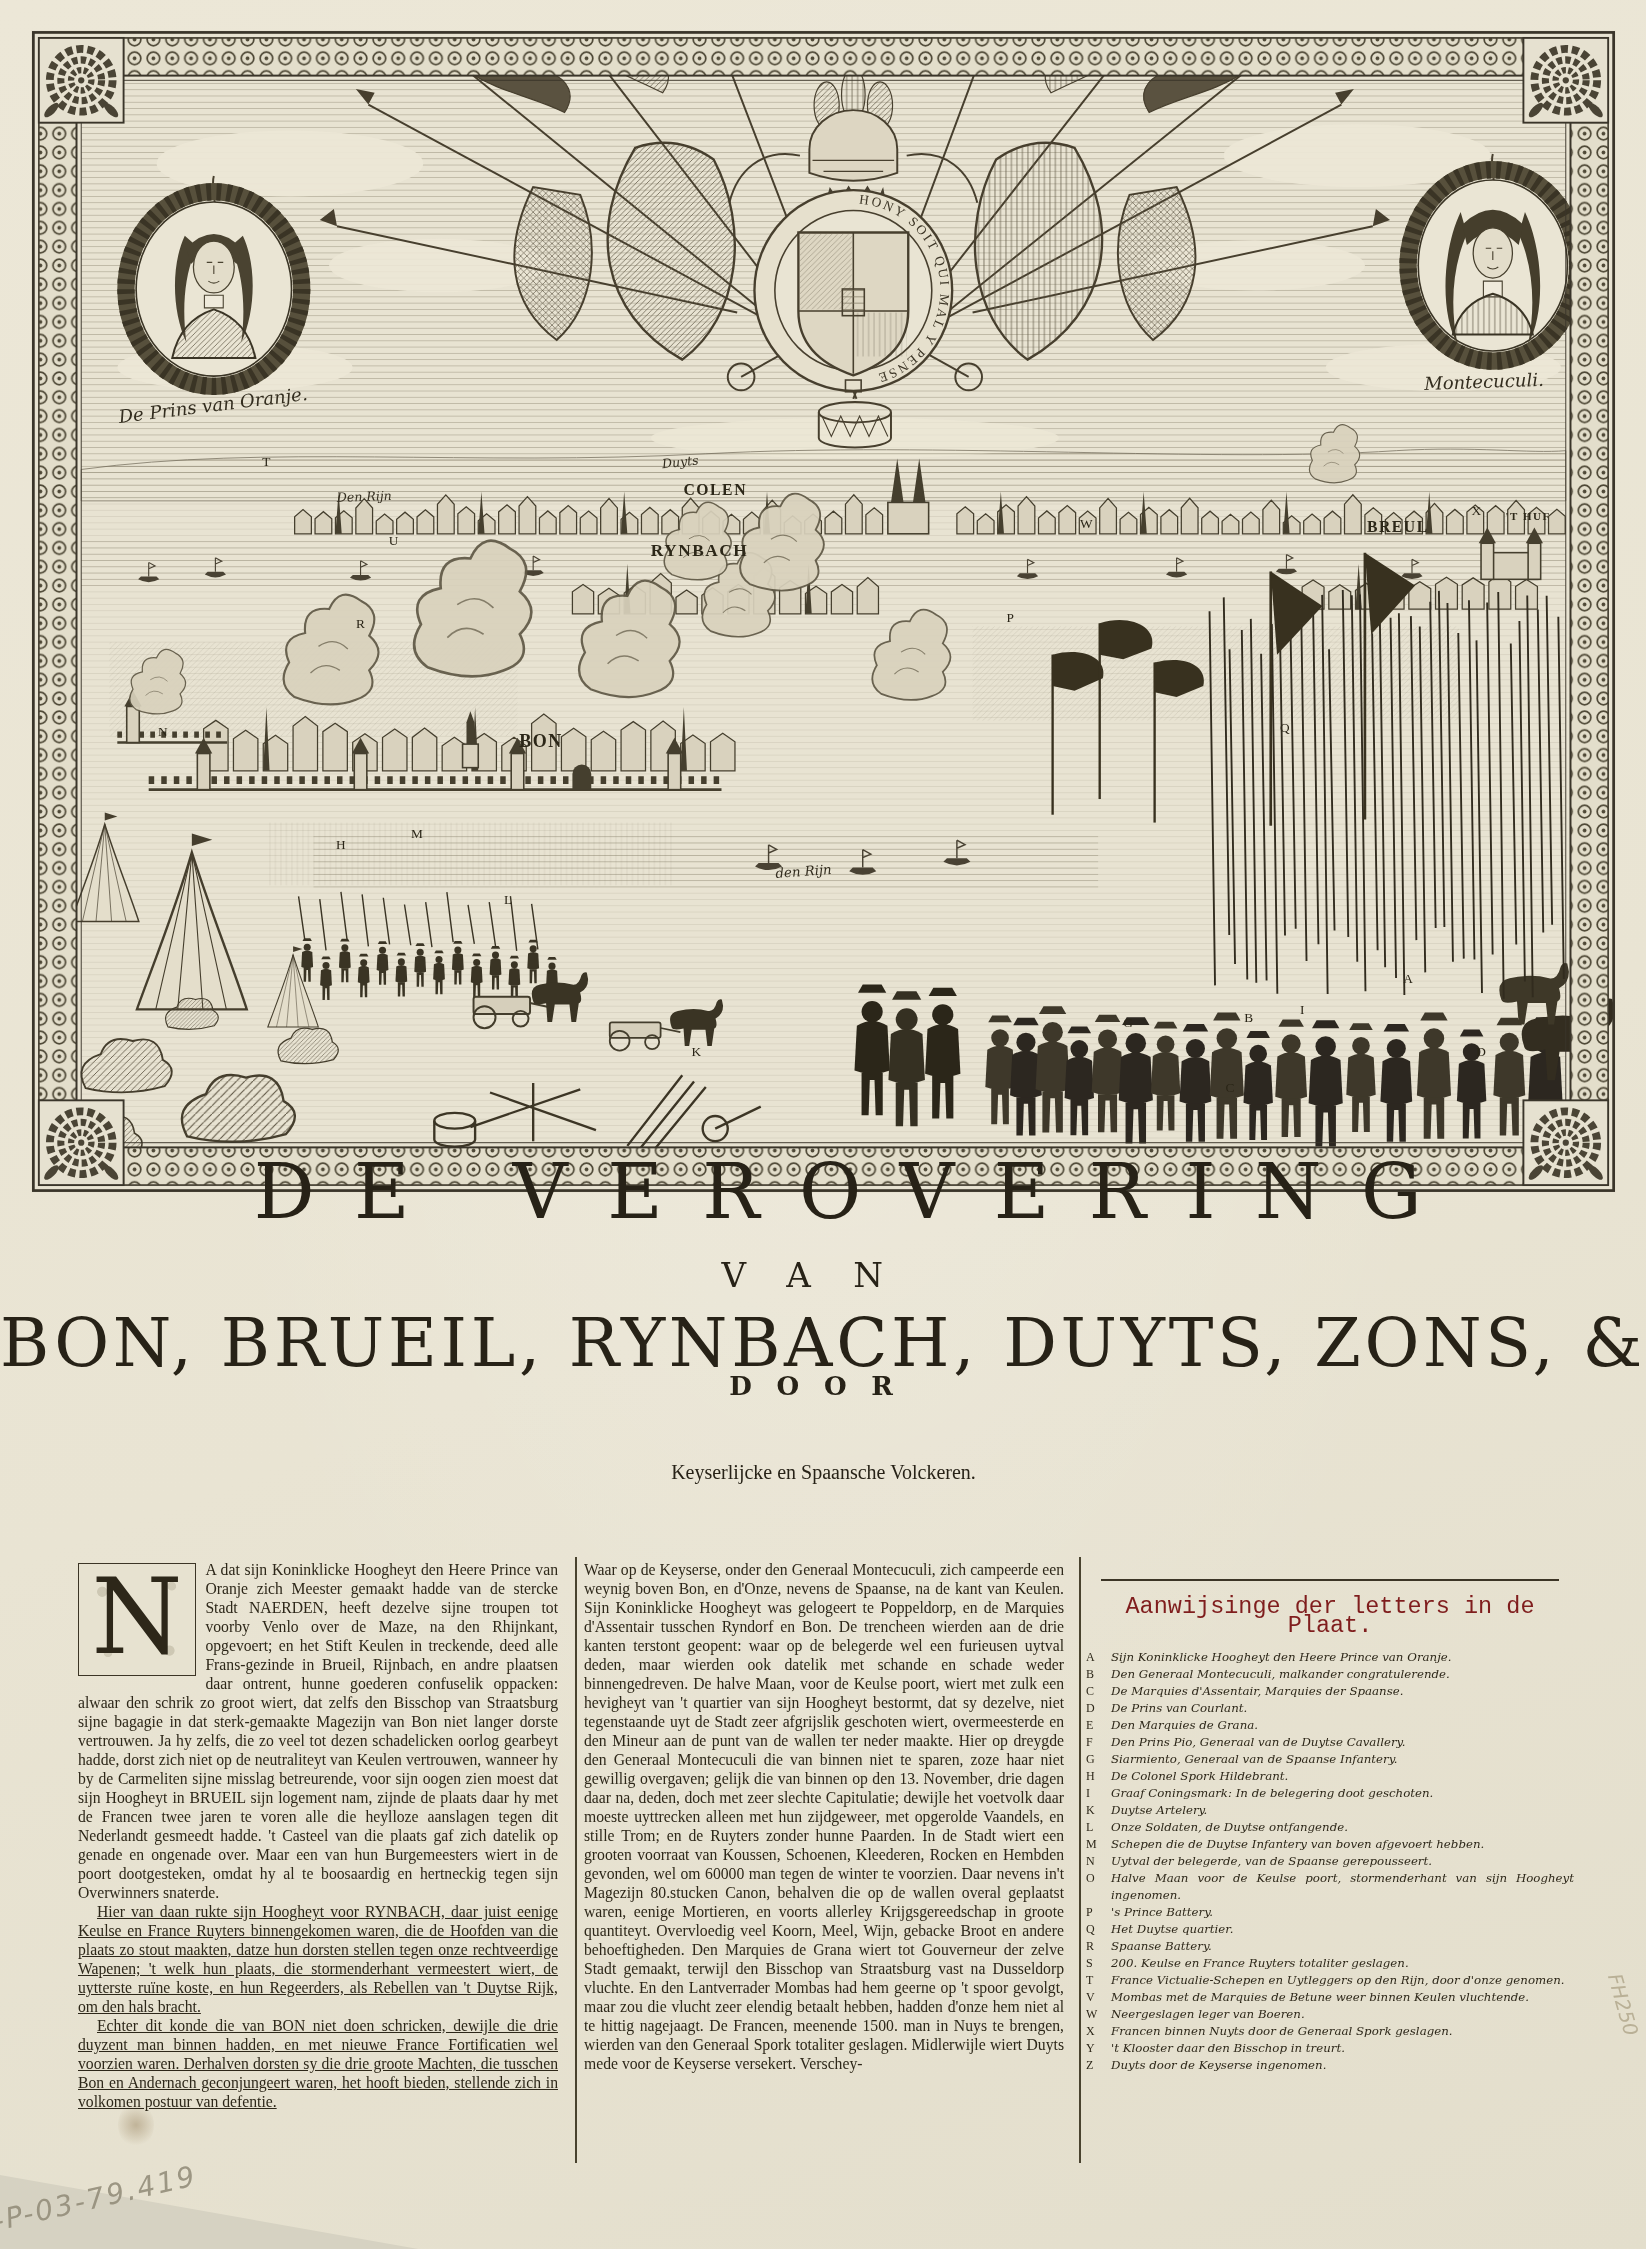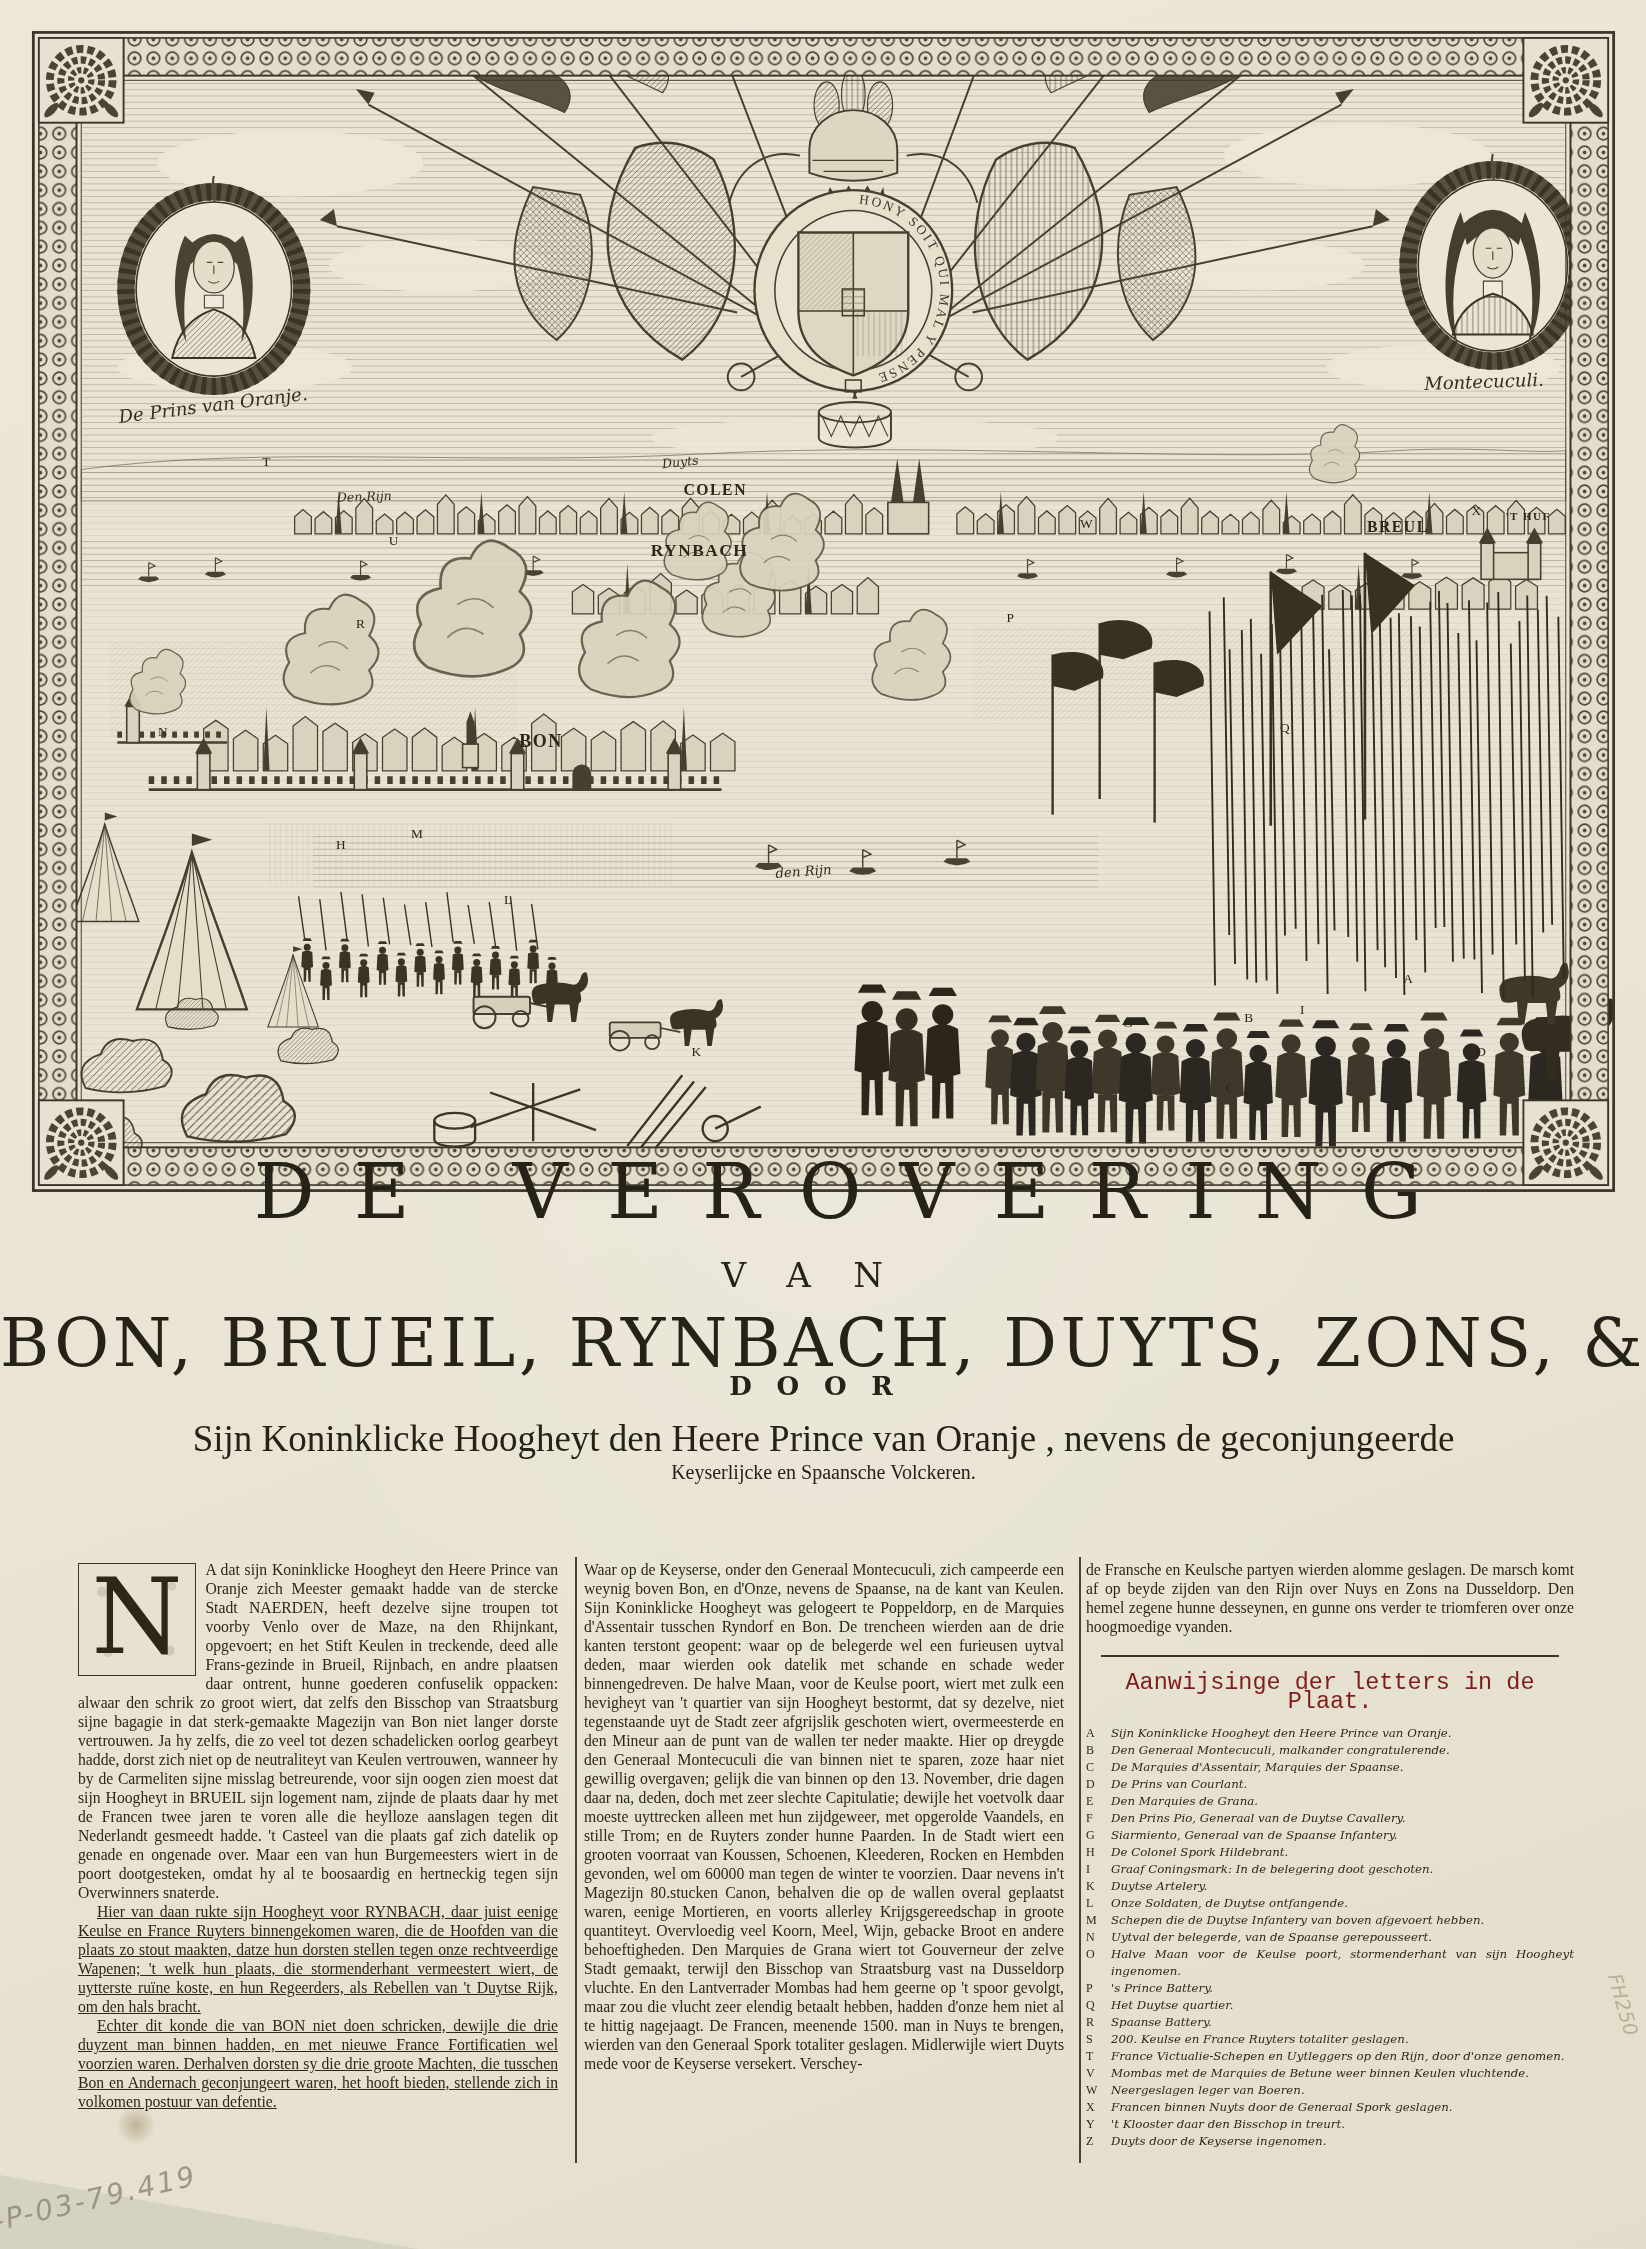--- a/index.html
+++ b/index.html
@@ -440,36 +440,34 @@
           <text x="1842" y="618" class="plate-marker">X</text>
           <text x="1345" y="634" class="plate-marker">W</text>
         </g>
     </svg>
   </div>
 
   <div class="tline t1">DE VEROVERING</div>
   <div class="tline t2">VAN</div>
   <div class="tline t3">BON, BRUEIL, RYNBACH, DUYTS, ZONS, &amp;c.</div>
   <div class="tline t4">DOOR</div>
-  <div class="tline t5">Sijn Koninklicke Hoogheyt den Heere Prince van Oranje , nevens de geconjungeerde</div>
   <div class="tline t6">Keyserlijcke en Spaansche Volckeren.</div>
 
   <div class="vrule r1"></div>
   <div class="vrule r2"></div>
   <div class="cols">
     <div class="col col1">
       <p class="para"><span class="dropcap">N</span><span>A dat sijn Koninklicke Hoogheyt den Heere Prince van Oranje zich Meester gemaakt hadde van de stercke Stadt NAERDEN, heeft dezelve sijne troupen tot voorby Venlo over de Maze, na den Rhijnkant, opgevoert; en het Stift Keulen in treckende, deed alle Frans-gezinde in Brueil, Rijnbach, en andre plaatsen daar ontrent, hunne goederen confuselik oppacken: alwaar den schrik zo groot wiert, dat zelfs den Bisschop van Straatsburg sijne bagagie in dat sterk-gemaakte Magezijn van Bon niet langer dorste vertrouwen. Ja hy zelfs, die zo veel tot dezen schadelicken oorlog gearbeyt hadde, dorst zich niet op de neutraliteyt van Keulen vertrouwen, wanneer hy by de Carmeliten sijne misslag betreurende, voor sijn oogen zien moest dat sijn Hoogheyt in BRUEIL sijn logement nam, zijnde de plaats daar hy met de Francen twee jaren te voren alle die heylloze aanslagen tegen dit Nederlandt gesmeedt hadde. 't Casteel van die plaats gaf zich datelik op genade en ongenade over. Maar een van hun Burgemeesters wiert in de poort dootgesteken, omdat hy al te boosaardig en hertneckig tegen sijn Overwinners snaterde.</span></p>
       <p class="para ind">Hier van daan rukte sijn Hoogheyt voor RYNBACH, daar juist eenige Keulse en France Ruyters binnengekomen waren, die de Hoofden van die plaats zo stout maakten, datze hun dorsten stellen tegen onze rechtveerdige Wapenen; 't welk hun plaats, die stormenderhant vermeestert wiert, de uytterste ruïne koste, en hun Regeerders, als Rebellen van 't Duytse Rijk, om den hals bracht.</p>
       <p class="para ind">Echter dit konde die van BON niet doen schricken, dewijle die drie duyzent man binnen hadden, en met nieuwe France Fortificatien wel voorzien waren. Derhalven dorsten sy die drie groote Machten, die tusschen Bon en Andernach geconjungeert waren, het hooft bieden, stellende zich in volkomen postuur van defentie.</p>
     </div>
     <div class="col col2">
       <p class="para">Waar op de Keyserse, onder den Generaal Montecuculi, zich campeerde een weynig boven Bon, en d'Onze, nevens de Spaanse, na de kant van Keulen. Sijn Koninklicke Hoogheyt was gelogeert te Poppeldorp, en de Marquies d'Assentair tusschen Ryndorf en Bon. De trencheen wierden aan de drie kanten terstont geopent: waar op de belegerde wel een furieusen uytval deden, maar wierden ook datelik met schande en schade weder binnengedreven. De halve Maan, voor de Keulse poort, wiert met zulk een hevigheyt van 't quartier van sijn Hoogheyt bestormt, dat sy dezelve, niet tegenstaande uyt de Stadt zeer afgrijslik geschoten wiert, overmeesterde en den Mineur aan de punt van de wallen ter neder maakte. Hier op dreygde den Generaal Montecuculi die van binnen niet te sparen, zoze haar niet gewillig overgaven; gelijk die van binnen op den 13. November, drie dagen daar na, deden, doch met zeer slechte Capitulatie; dewijle het voetvolk daar moeste uyttrecken alleen met hun zijdgeweer, met opgerolde Vaandels, en stille Trom; en de Ruyters zonder hunne Paarden. In de Stadt wiert een grooten voorraat van Koussen, Schoenen, Kleederen, Rocken en Hembden gevonden, wel om 60000 man tegen de winter te voorzien. Daar nevens in't Magezijn 80.stucken Canon, behalven die op de wallen overal geplaatst waren, eenige Mortieren, en voorts allerley Krijgsgereedschap in groote quantiteyt. Overvloedig veel Koorn, Meel, Wijn, gebacke Broot en andere behoeftigheden. Den Marquies de Grana wiert tot Gouverneur der zelve Stadt gemaakt, terwijl den Bisschop van Straatsburg vast na Dusseldorp vluchte. En den Lantverrader Mombas had hem geerne op 't spoor gevolgt, maar zou die vlucht zeer elendig betaalt hebben, hadden d'onze hem niet al te hittig nagejaagt. De Francen, meenende 1500. man in Nuys te brengen, wierden van den Generaal Spork totaliter geslagen. Midlerwijle wiert Duyts mede voor de Keyserse versekert. Verschey-</p>
     </div>
     <div class="col col3">
-      <p class="para">de Fransche en Keulsche partyen wierden alomme geslagen. De marsch komt af op beyde zijden van den Rijn over Nuys en Zons na Dusseldorp. Den hemel zegene hunne desseynen, en gunne ons verder te triomferen over onze hoogmoedige vyanden.</p>
       <hr class="col3-rule">
       <h2 class="legend-title">Aanwijsinge der letters in de Plaat.</h2>
       <div id="legend-list">
           <div class="legend-row">
             <span class="legend-letter">A</span>
             <span class="legend-text">Sijn Koninklicke Hoogheyt den Heere Prince van Oranje.</span>
           </div>
           <div class="legend-row">
             <span class="legend-letter">B</span>
             <span class="legend-text">Den Generaal Montecuculi, malkander congratulerende.</span>

